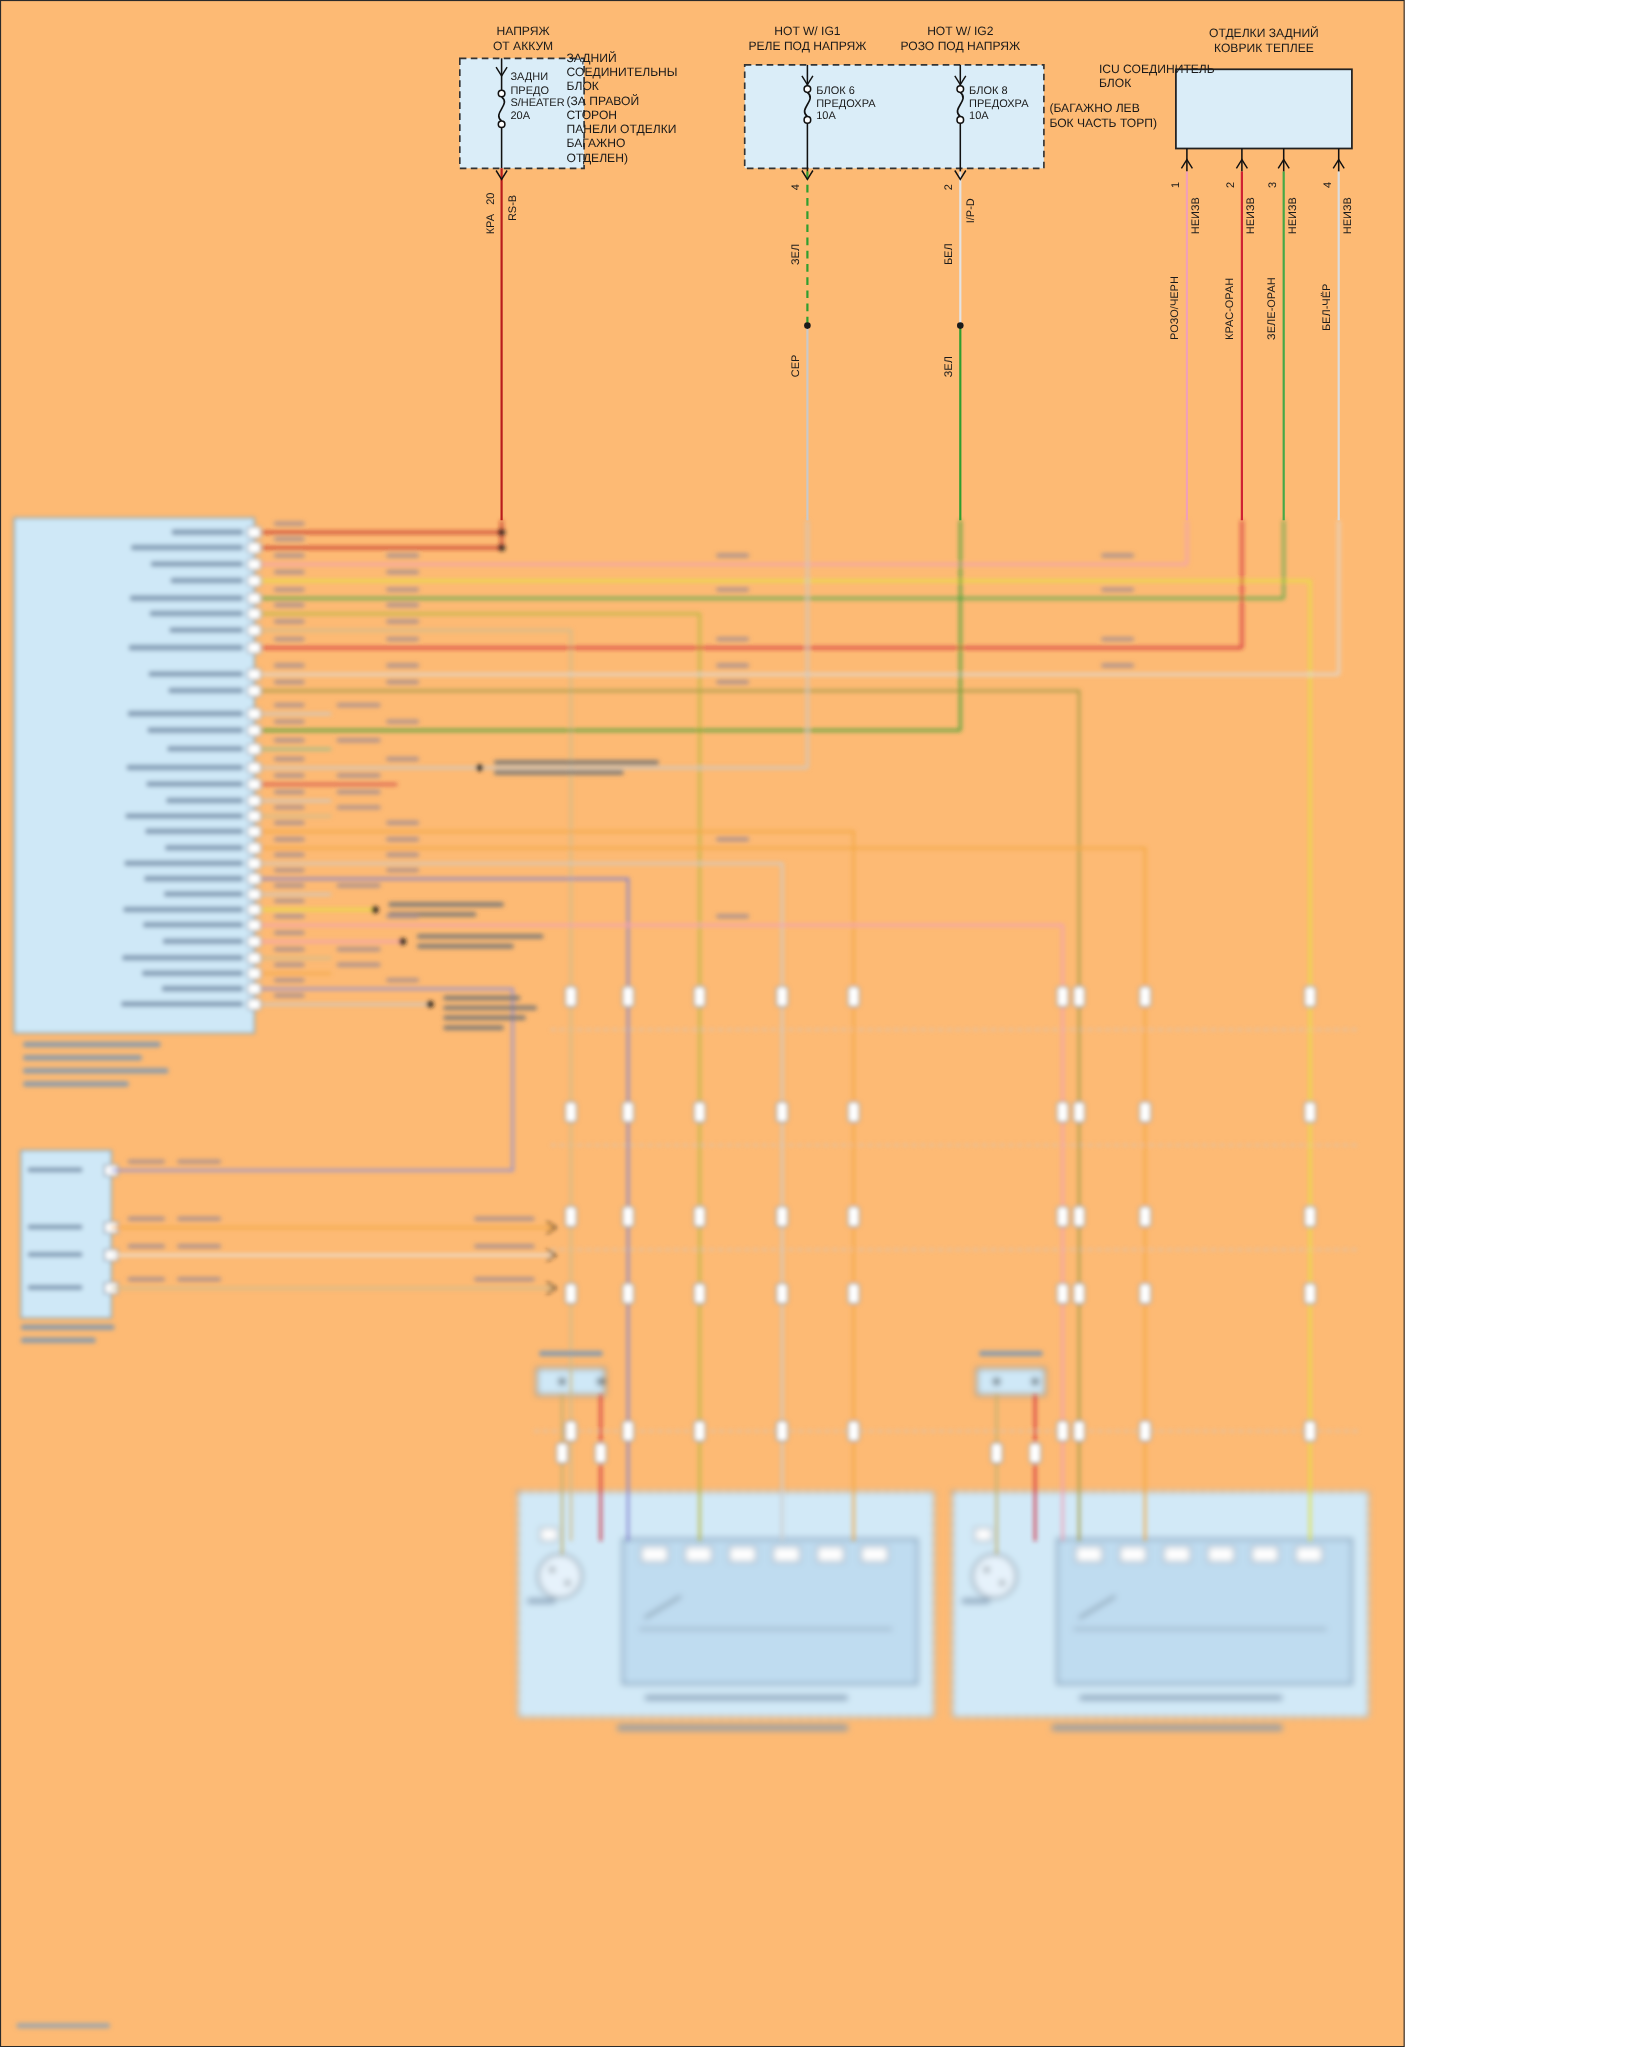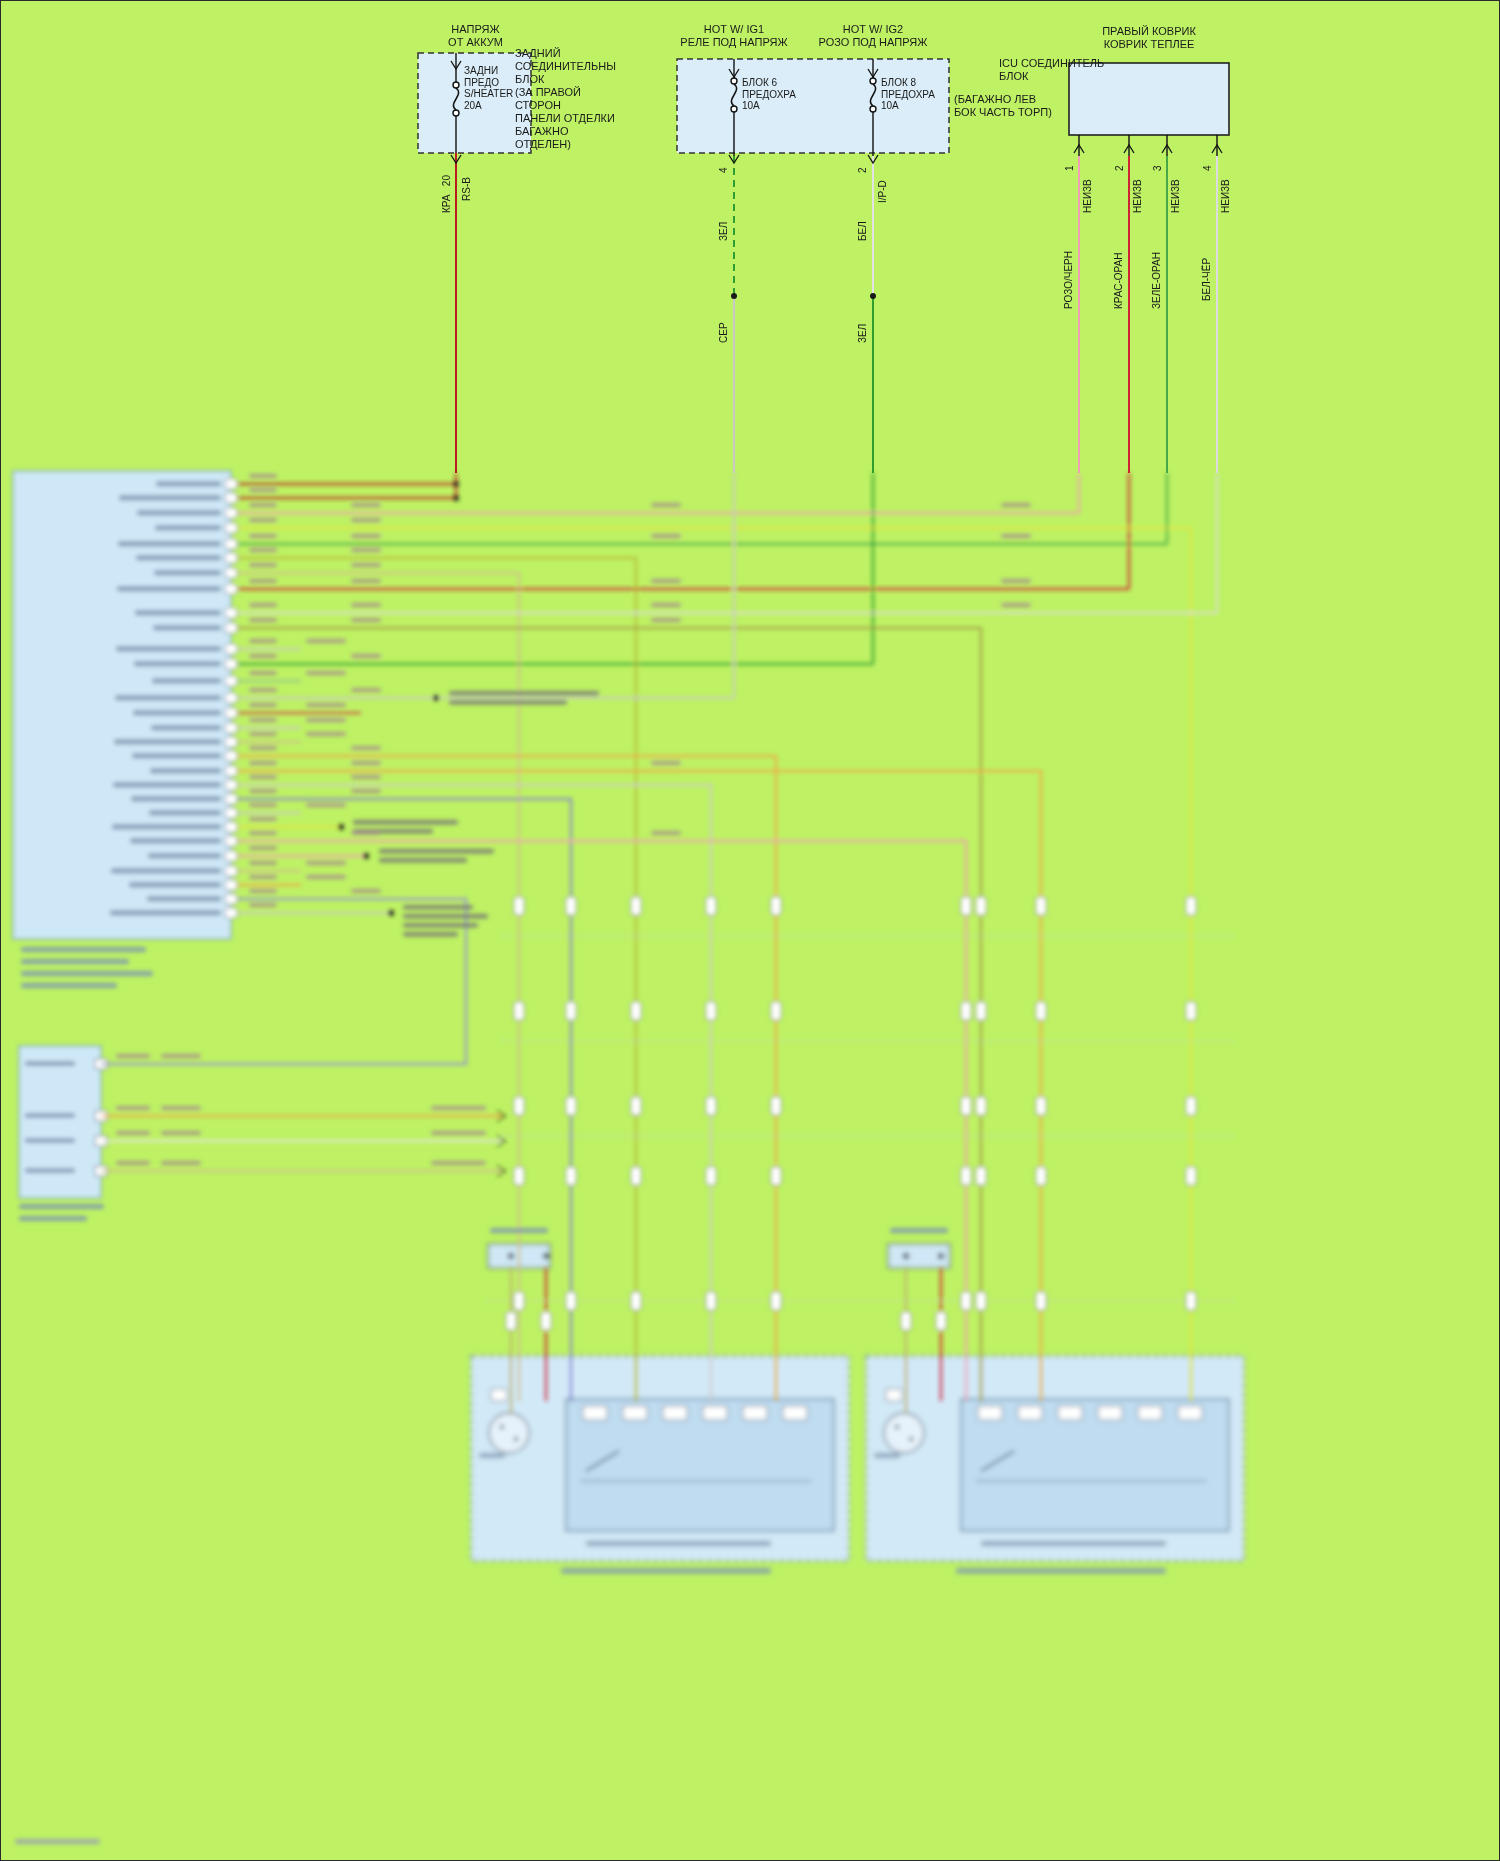--- a/index.html
+++ b/index.html
@@ -1,19 +1,19 @@
 <!DOCTYPE html>
 <html><head>
 <meta charset="utf-8">
 <style>
   html,body{margin:0;padding:0;background:#fff;}
   .page{
     position:relative;
-    width:1500px;height:1861px;
-    background:#bef264;
+    width:1277px;height:1861px;
+    background:#fdba74;
     border:1px solid #2a2a2a;
     box-sizing:border-box;
     overflow:hidden;
     font-family:"Liberation Sans", sans-serif;
   }
   #diagram{position:absolute;left:0;top:0;}
   .t{
     position:absolute;
     font-family:"Liberation Sans", sans-serif;
     font-size:11px;line-height:13px;color:#1a1a1a;
@@ -448,21 +448,21 @@
   <div class="t rot" style="left:877px;top:202px">I/P-D</div>
 
   <div class="t rot" style="left:718px;top:240px">ЗЕЛ</div>
 
   <div class="t rot" style="left:857px;top:240px">БЕЛ</div>
 
   <div class="t rot" style="left:718px;top:342px">СЕР</div>
 
   <div class="t rot" style="left:857px;top:342px">ЗЕЛ</div>
 
-  <div class="t tc" style="left:1073px;top:24px;width:150px">ПРАВЫЙ КОВРИК
+  <div class="t tc" style="left:1073px;top:24px;width:150px">ОТДЕЛКИ ЗАДНИЙ
 КОВРИК ТЕПЛЕЕ</div>
 
   <div class="t rot" style="left:1064px;top:170px">1</div>
   <div class="t rot" style="left:1114px;top:170px">2</div>
   <div class="t rot" style="left:1152px;top:170px">3</div>
   <div class="t rot" style="left:1202px;top:170px">4</div>
 
   <div class="t rot" style="left:1082px;top:212px">НЕИЗВ</div>
   <div class="t rot" style="left:1132px;top:212px">НЕИЗВ</div>
   <div class="t rot" style="left:1170px;top:212px">НЕИЗВ</div>

